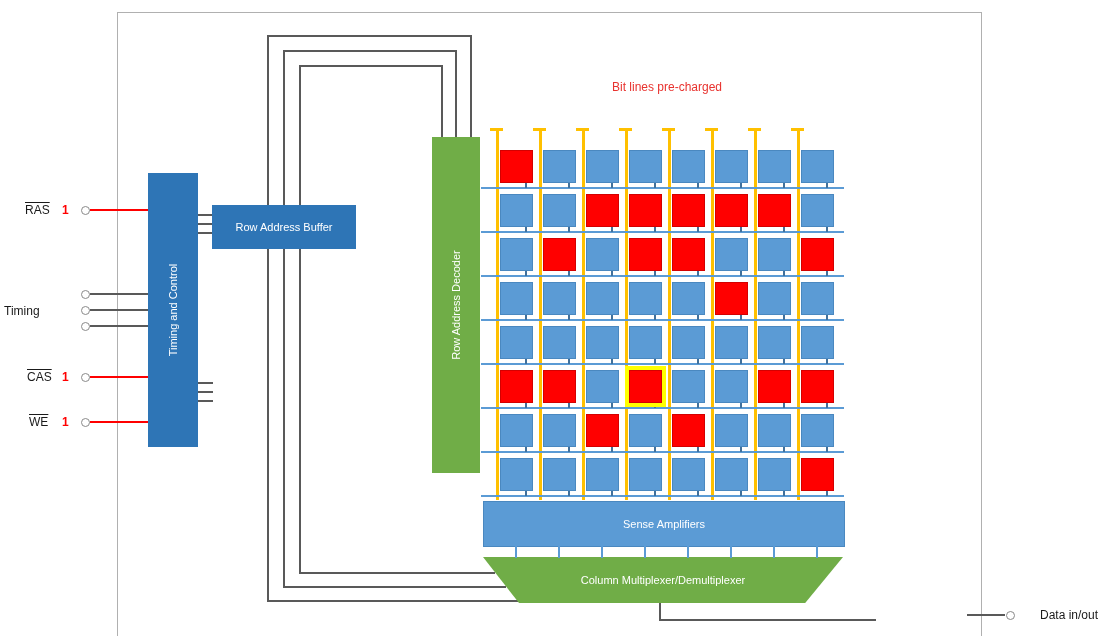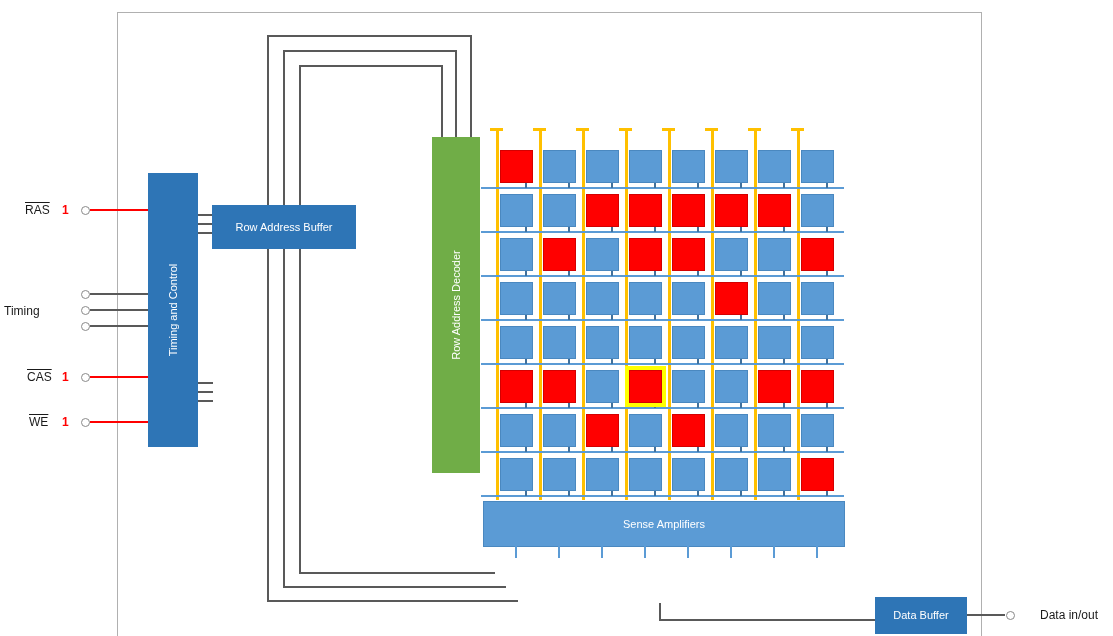--- a/index.html
+++ b/index.html
@@ -87,32 +87,33 @@
 
   <div class="block blue-block z2" style="left:212px;top:205px;width:144px;height:44px;">
     <span>Row Address Buffer</span>
   </div>
 
 
   <div class="block green-block z2" style="left:432px;top:137px;width:48px;height:336px;">
     <span class="vtext">Row Address Decoder</span>
   </div>
 
+  <div class="note" style="left:537px;top:80px;width:260px;">Bit lines pre-charged</div>
 
   <div class="block lblue-block" style="left:483px;top:501px;width:360px;height:44px;align-items:center;">
     <span>Sense Amplifiers</span>
   </div>
 
+  <div class="block green-block trapezoid" style="left:483px;top:557px;width:360px;height:46px;">
+    <span>Column Multiplexer/Demultiplexer</span>
+  </div>
 
   <div class="wire vwire" style="left:659px;top:603px;height:18px;"></div>
   <div class="wire hwire" style="left:659px;top:619px;width:217px;"></div>
 
-  <div class="block blue-block z2" style="left:875px;top:597px;width:92px;height:37px;">
-    <span>Data Buffer</span>
-  </div>
 
   <div class="wire hwire" style="left:967px;top:614px;width:38px;height:1.5px;"></div>
   <div class="terminal" style="left:1006px;top:611px;"></div>
   <div class="io-label" style="left:1040px;top:608px;">Data in/out</div>
 
 <div class="bitline" style="left: 496px; top: 128px; height: 372px;"></div>
     <div class="bitline" style="left: 490px; top: 128px; width: 13px; height: 2.5px;"></div>
     <div class="" style="position: absolute; left: 515px; top: 545px; width: 2px; height: 13px; background: var(--word-line-blue);"></div>
     <div class="bitline" style="left: 539px; top: 128px; height: 372px;"></div>
     <div class="bitline" style="left: 533px; top: 128px; width: 13px; height: 2.5px;"></div>

